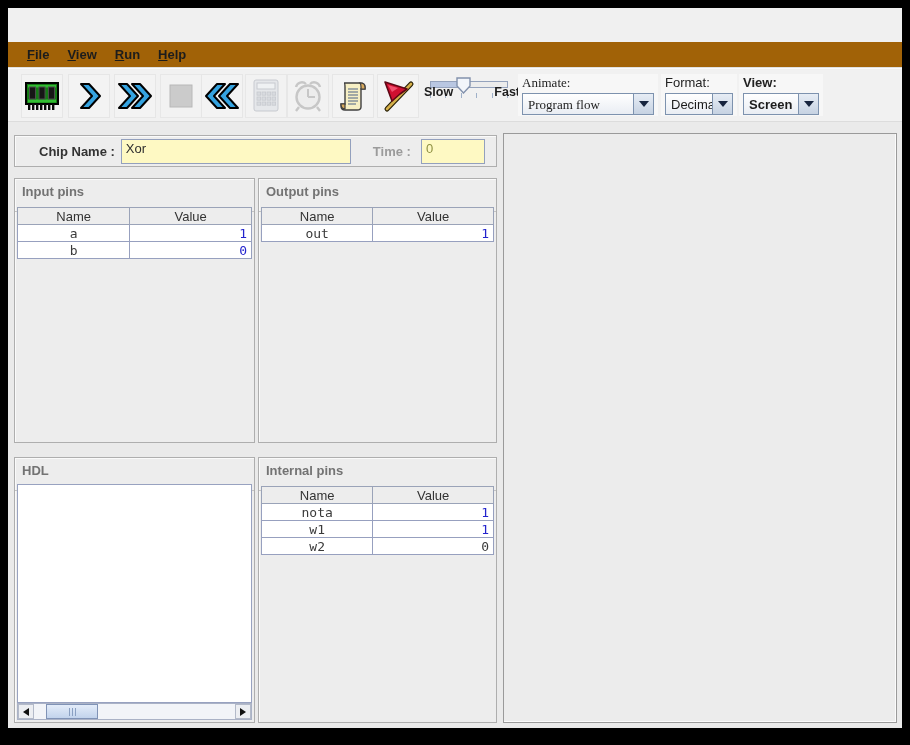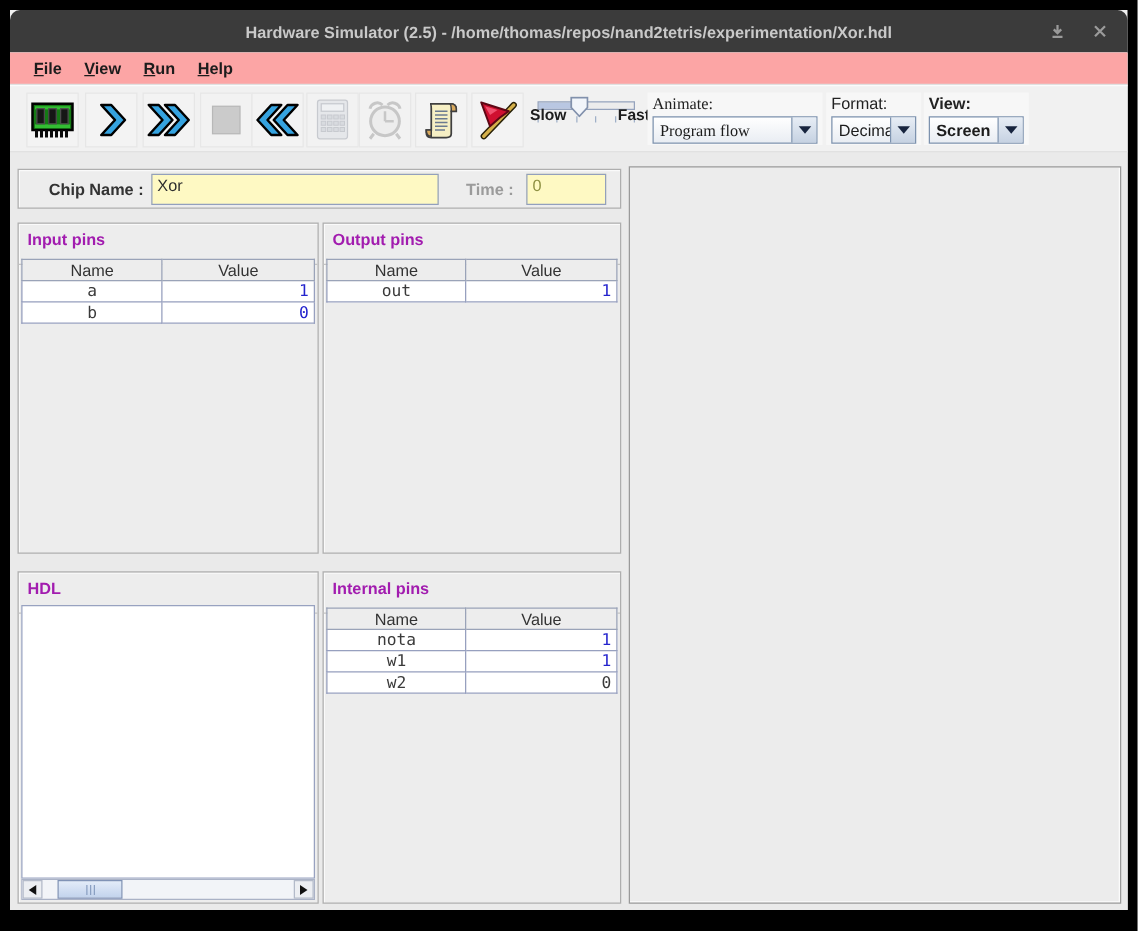--- a/index.html
+++ b/index.html
@@ -13,21 +13,21 @@
               border-radius:8px 8px 0 0; display:flex; align-items:center; }
   .titlebar .title { position:absolute; left:0; right:0; text-align:center; color:#c9c9c9;
                      font-weight:bold; font-size:13px; }
   .tb-controls { position:absolute; right:14px; top:0; height:34px; display:flex; align-items:center; gap:18px; }
   .tb-btn { width:16px; height:16px; display:flex; align-items:center; justify-content:center; cursor:default; }
 
   
   .wbody { position:absolute; left:0; top:34px; width:894px; height:686px; background:#eaeaea; }
 
   
-  .menubar { position:absolute; left:0; top:0; width:100%; height:26px; background:#fca5a5;
+  .menubar { position:absolute; left:0; top:0; width:100%; height:26px; background:#a16207;
              border-bottom:1px solid #e0e0e0; display:flex; align-items:center; padding-left:10px; }
   .menu-item { font-size:13px; font-weight:bold; color:#1c1c1c; padding:4px 9px; }
   .menu-item .mn { text-decoration:underline; }
 
   
   .toolbar { position:absolute; left:0; top:26px; width:100%; height:54px; background:#f1f1f1;
              border-top:1px solid #fbfbfb; border-bottom:1px solid #dcdcdc; }
   .tool-btn { position:absolute; top:5px; width:42px; height:44px; background:#f3f3f3;
               border:1px solid #e6e6e6; display:flex; align-items:center; justify-content:center; }
   .tool-btn.disabled { opacity:.9; }
@@ -66,21 +66,21 @@
   .chip-bar .lbl { font-size:13px; font-weight:bold; color:#333; }
   .chip-bar .lbl.dim { color:#9b9b9b; }
   .yellow-field { height:25px; background:#fef9c3; border:1px solid #93a0bd; font-size:13px;
                   color:#2e2e2e; padding:1px 4px; overflow:hidden; white-space:nowrap; }
   .cn-field { width:230px; margin-left:6px; }
   .time-field { width:64px; margin-left:10px; color:#8f9143; }
 
   
   .panel { position:absolute; }
   .panel-title { height:33px; border-bottom:1px solid #c3c3c3; font-size:13px; font-weight:bold;
-                 color:#a21caf; padding:5px 0 0 7px; }
+                 color:#737373; padding:5px 0 0 7px; }
 
   .pins-table { position:absolute; left:2px; right:2px; top:28px; border-collapse:collapse;
                 table-layout:fixed; width:calc(100% - 4px); }
   .pins-table th { border:1px solid #9aa3b8; background:#ededed; font-weight:normal; font-size:13px;
                    color:#333; height:17px; }
   .pins-table td { border:1px solid #97a0bf; background:#fff; height:17px;
                    font-family:"DejaVu Sans Mono", monospace; font-size:13px; color:#3a3a3a; }
   .pin-name { text-align:center; }
   .pin-value { text-align:right; padding-right:4px; }
   .pin-value.changed { color:#2323cd; }
@@ -114,35 +114,20 @@
   
   .view-panel { position:absolute; left:495px; top:11px; width:394px; height:590px;
                 background:#ececec; border:1px solid #9a9a9a;
                 box-shadow:inset -1px -1px 0 #fbfbfb; }
 </style>
 </head>
 <body>
 
 <div class="window">
 
-  <div class="titlebar">
-    <div class="title">Hardware Simulator (2.5) - /home/thomas/repos/nand2tetris/experimentation/Xor.hdl</div>
-    <div class="tb-controls">
-      <span class="tb-btn">
-        <svg width="14" height="14" viewBox="0 0 14 14">
-          <path d="M7,2 V7 M4,5.5 L7,8.5 L10,5.5 M3,11.5 H11" stroke="#9a9a9a" stroke-width="1.8" fill="none"></path>
-        </svg>
-      </span>
-      <span class="tb-btn">
-        <svg width="12" height="12" viewBox="0 0 12 12">
-          <path d="M2,2 L10,10 M10,2 L2,10" stroke="#9a9a9a" stroke-width="1.8"></path>
-        </svg>
-      </span>
-    </div>
-  </div>
 
   <div class="wbody">
 
     <div class="menubar">
       <span class="menu-item"><span class="mn">F</span><span>ile</span></span>
         <span class="menu-item"><span class="mn">V</span><span>iew</span></span>
         <span class="menu-item"><span class="mn">R</span><span>un</span></span>
         <span class="menu-item"><span class="mn">H</span><span>elp</span></span>
     </div>
 

